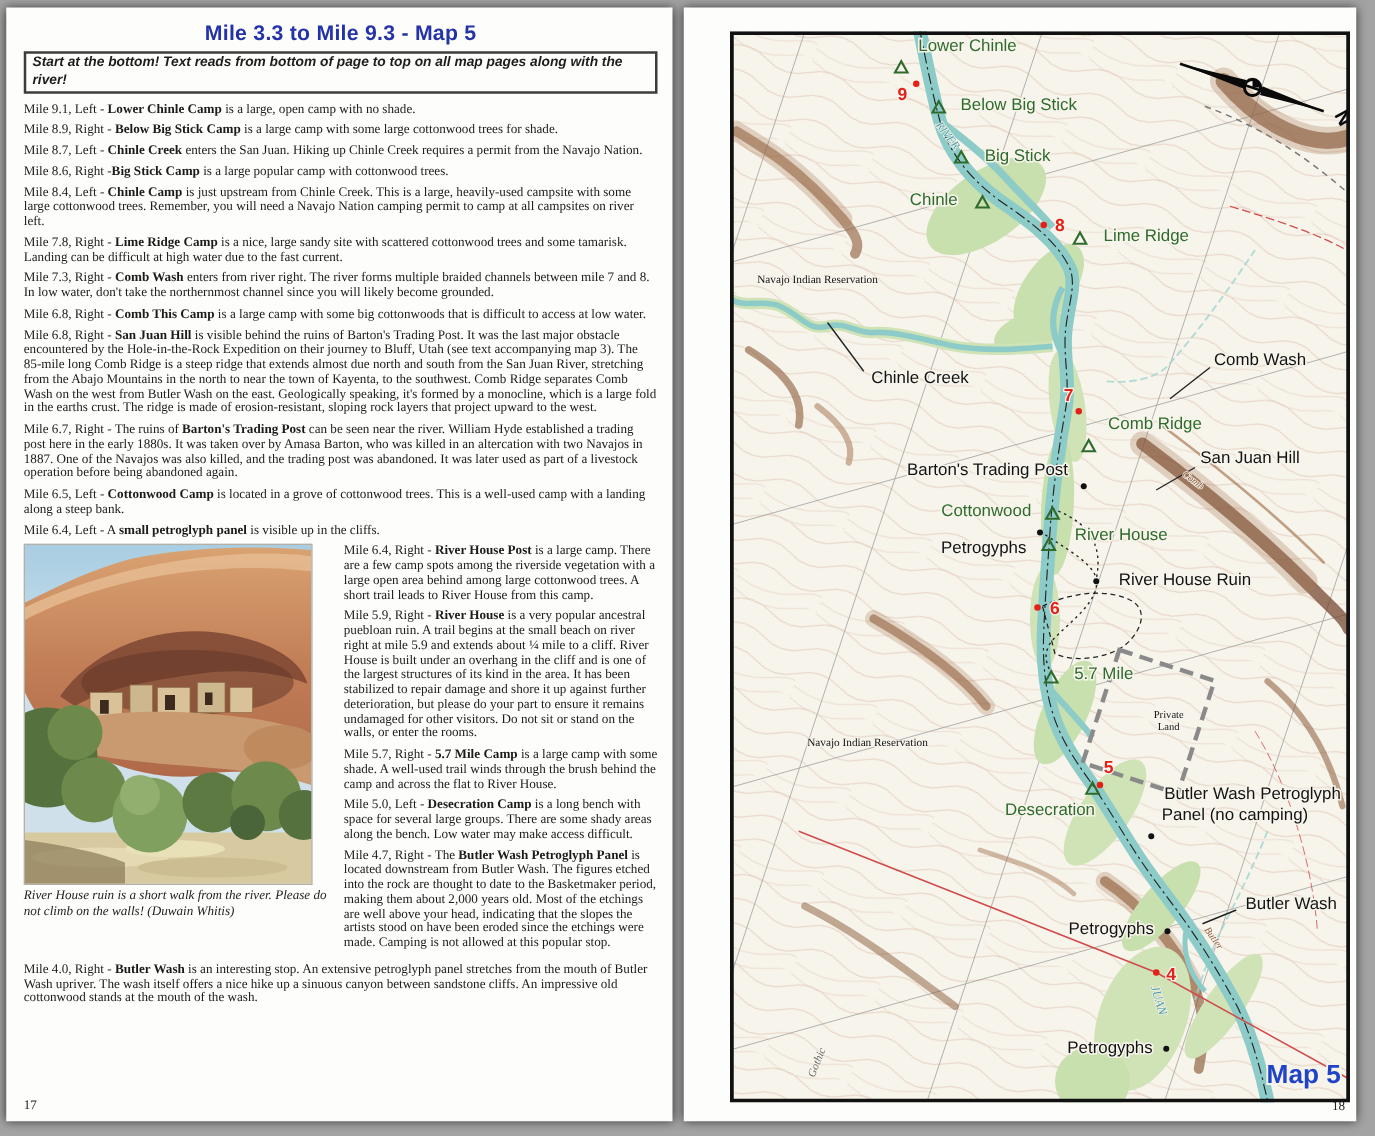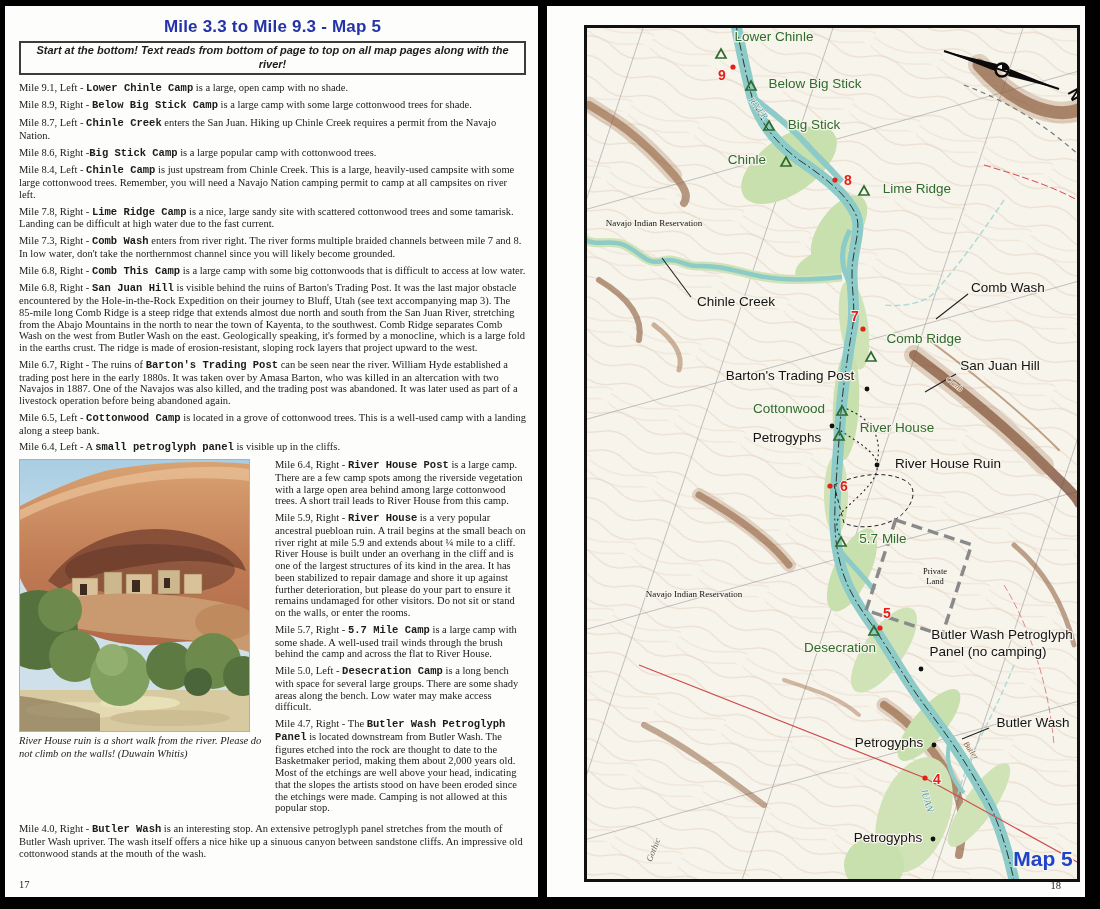--- a/index.html
+++ b/index.html
@@ -1,40 +1,40 @@
 <!DOCTYPE html>
 <html><head>
 <meta charset="utf-8">
 <style>
   html,body{margin:0;padding:0;background:#181818;}
-  #stage{position:relative;width:1100px;height:909px;background:#000000;overflow:hidden;
+  #stage{position:relative;width:1100px;height:909px;background:#a3a3a3;overflow:hidden;
          font-family:"Liberation Serif",serif;}
   .page{position:absolute;top:6px;height:891px;background:#fdfdfb;overflow:hidden;
         box-shadow:0 0 8px rgba(0,0,0,.7);}
   #page-left{left:5px;width:533px;}
   #page-right{left:547px;width:538px;}
 
   
   #lp-content{position:absolute;left:14px;right:12px;top:8px;bottom:6px;
               font:10.5px/1.12 "Liberation Serif",serif;color:#1b1b1b;}
   .title{margin:3px 0 4px;text-align:center;font:bold 17px "Liberation Sans",sans-serif;
          color:#2433a8;letter-spacing:.2px;}
   .notice{width:fit-content;margin:0 auto 7px;border:2px solid #3c3c3c;padding:0 5px 1px;
-          font:italic bold 11px/1.3 "Liberation Sans",sans-serif;color:#1d1d1d;text-align:center;}
+          font:italic bold 11px/1.3 "Liberation Sans",sans-serif;color:#1d1d1d;}
   .entry{margin:0 0 5px;}
-  .entry b{font-weight:bold;font-family:Liberation Mono, monospace;}
+  .entry b{font-weight:bold;}
   .columns{display:flex;gap:6px;margin-top:2px;}
   .photo-col{width:250px;flex:none;}
   .photo-frame{width:229px;height:271px;border:1px solid #b5b0a6;background:#cfe0ea;}
   .caption{margin-top:3px;font:italic 10.5px/1.22 "Liberation Serif",serif;color:#222;
            padding-right:6px;}
   .text-col{flex:1;min-width:0;}
   .bottom-entries{margin-top:4px;}
   .pagenum-left{position:absolute;left:14px;bottom:7px;font:10.5px "Liberation Serif",serif;color:#222;}
-  .pagenum-right{position:absolute;right:24px;bottom:6px;font:10.5px "Liberation Serif",serif;color:#222;}
+  .pagenum-right{position:absolute;right:9px;bottom:6px;font:10.5px "Liberation Serif",serif;color:#222;}
 
   
   #map-svg{position:absolute;left:37px;top:19px;}
   .camp{fill:#2f6b2c;font:13.5px "Liberation Sans",sans-serif;text-anchor:middle;
         paint-order:stroke;stroke:#f7f4ec;stroke-width:2.5px;}
   .feat{fill:#131313;font:13.5px "Liberation Sans",sans-serif;text-anchor:middle;
         paint-order:stroke;stroke:#f7f4ec;stroke-width:2.5px;}
   .feat.small{font:9px "Liberation Serif",serif;stroke-width:1.5px;}
   .feat.tiny{font:8.5px "Liberation Serif",serif;stroke-width:1.5px;}
   .mile{fill:#e32119;font:bold 14px "Liberation Sans",sans-serif;text-anchor:middle;

